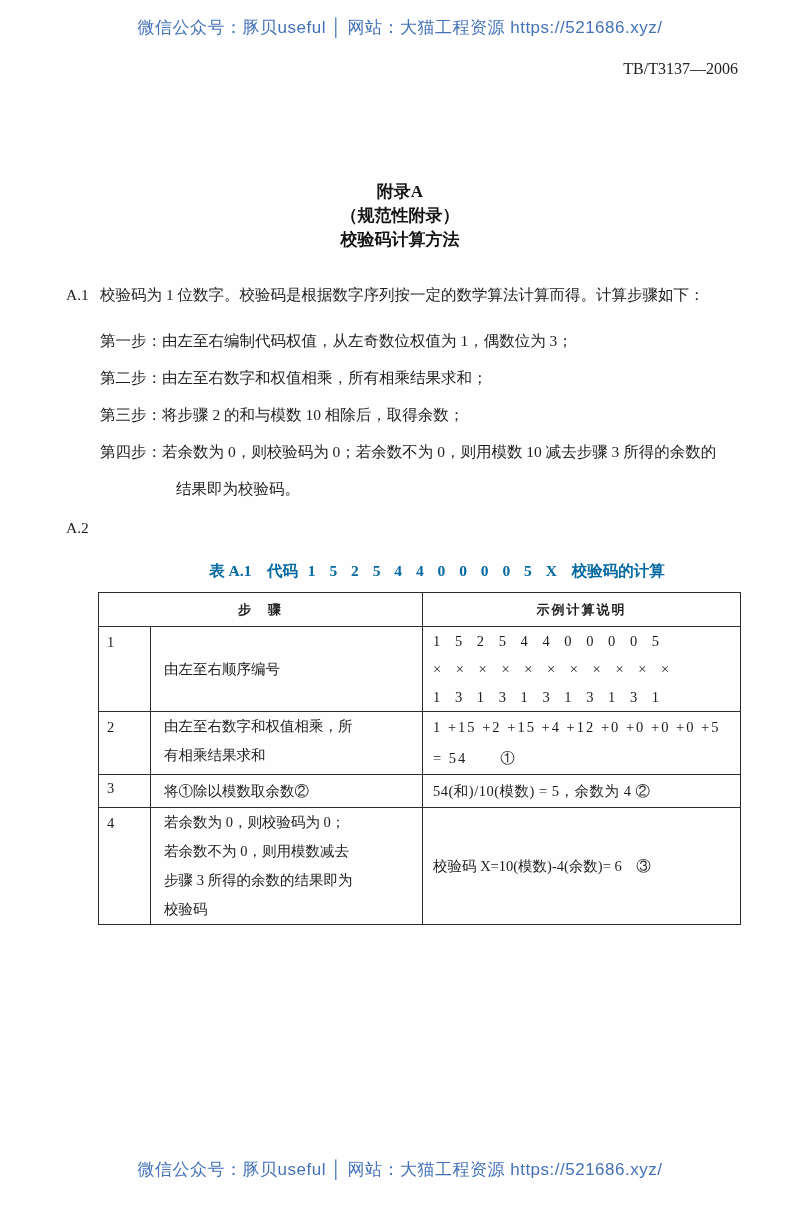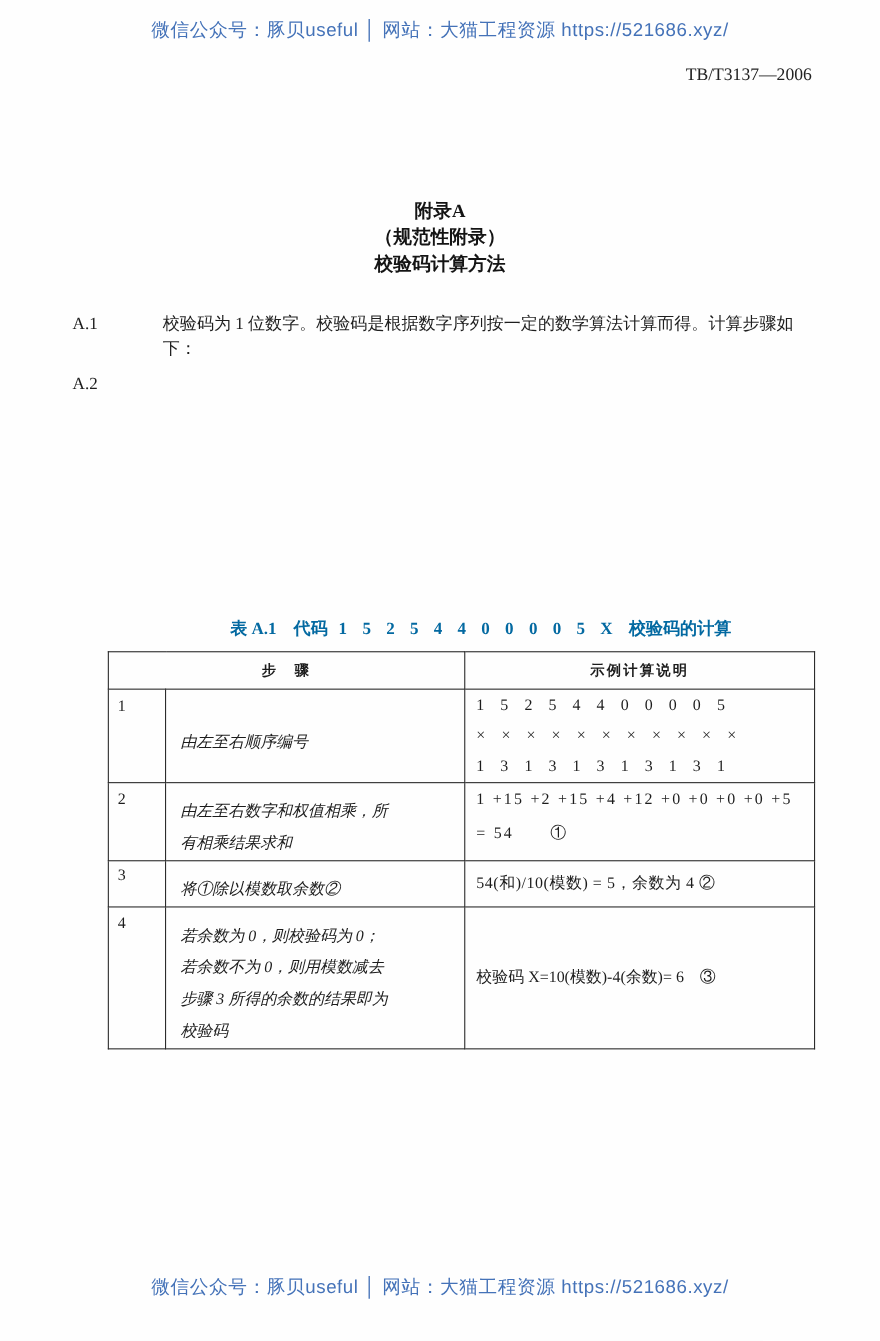--- a/index.html
+++ b/index.html
@@ -44,21 +44,20 @@
     position: absolute;
     top: 283px;
     left: 66px;
     width: 676px;
     font-size: 15.5px;
     color: #1e1e1e;
   }
   .para {
     display: flex;
     line-height: 23px;
-    gap: 48px;
   }
   .para .label { flex: 0 0 34px; }
   .steps { margin-top: 16px; margin-left: 34px; }
   .step { line-height: 37px; white-space: nowrap; }
   .step-cont { margin-left: 76px; line-height: 37px; }
   .para-a2 { margin-top: 9px; }
   .table-caption {
     position: absolute;
     top: 561px;
     left: 116px;
@@ -88,21 +87,21 @@
     font-weight: bold;
     font-size: 13px;
     text-align: center;
     vertical-align: middle;
     letter-spacing: 2px;
   }
   td.num {
     vertical-align: top;
     padding: 7px 0 0 8px;
   }
-  td.stepcell { padding: 12px 0 0 13px; vertical-align: top; font-style: italic; }
+  td.stepcell { padding: 0 0 0 13px; vertical-align: top; }
   td.stepcell.vcenter { vertical-align: middle; }
   td.examplecell { padding: 0 0 0 10px; vertical-align: top; }
   td.examplecell.vcenter { vertical-align: middle; margin-left: 15px; }
   .cl { line-height: 29px; white-space: nowrap; }
   .pad-top { padding-top: 6px; }
   .row1-ex .cl { line-height: 28px; letter-spacing: 5.5px; }
   .row1-ex { padding-top: 7px; }
   .row2-ex .cl { line-height: 31px; letter-spacing: 2px; }
   .row2-ex { padding-top: 5px; }
   .row3-ex .cl { letter-spacing: 0.5px; }
@@ -124,20 +123,27 @@
     <div>（规范性附录）</div>
     <div>校验码计算方法</div>
   </div>
 
   <div class="content">
     <div class="para">
       <span class="label">A.1</span>
       <span>校验码为 1 位数字。校验码是根据数字序列按一定的数学算法计算而得。计算步骤如下：</span>
     </div>
 
+    <div class="steps">
+      <div class="step">第一步：由左至右编制代码权值，从左奇数位权值为 1，偶数位为 3；</div>
+      <div class="step">第二步：由左至右数字和权值相乘，所有相乘结果求和；</div>
+      <div class="step">第三步：将步骤 2 的和与模数 10 相除后，取得余数；</div>
+      <div class="step">第四步：若余数为 0，则校验码为 0；若余数不为 0，则用模数 10 减去步骤 3 所得的余数的</div>
+      <div class="step-cont">结果即为校验码。</div>
+    </div>
 
     <div class="para para-a2">
       <span class="label">A.2</span>
     </div>
   </div>
 
   <div class="table-caption">
     <span>表 A.1　代码</span>
     <span class="digits">1 5 2 5 4 4 0 0 0 0 5 X</span>
     <span>校验码的计算</span>

